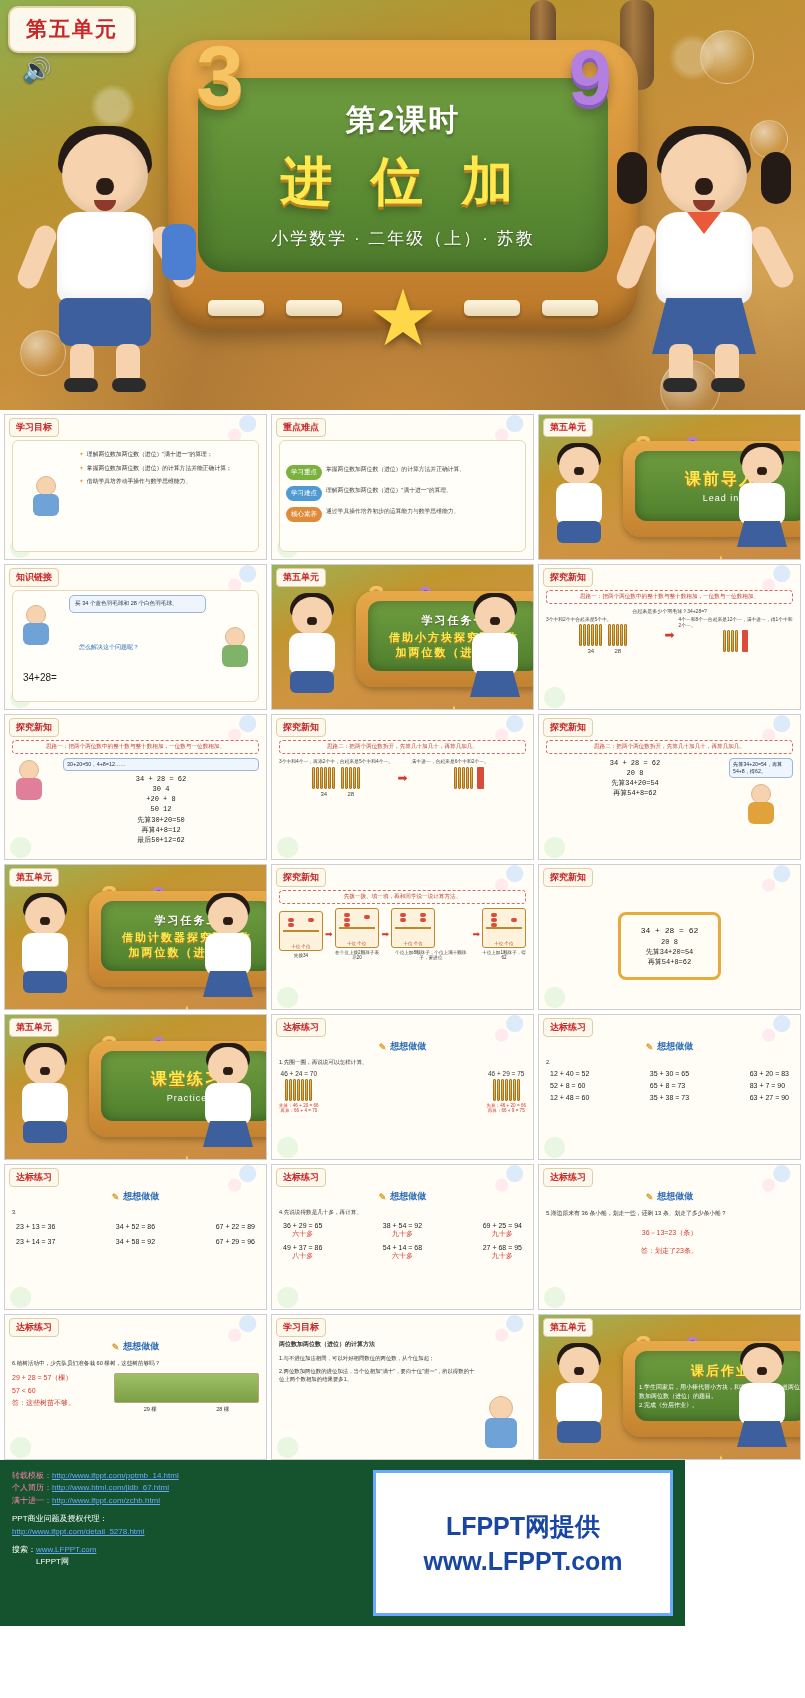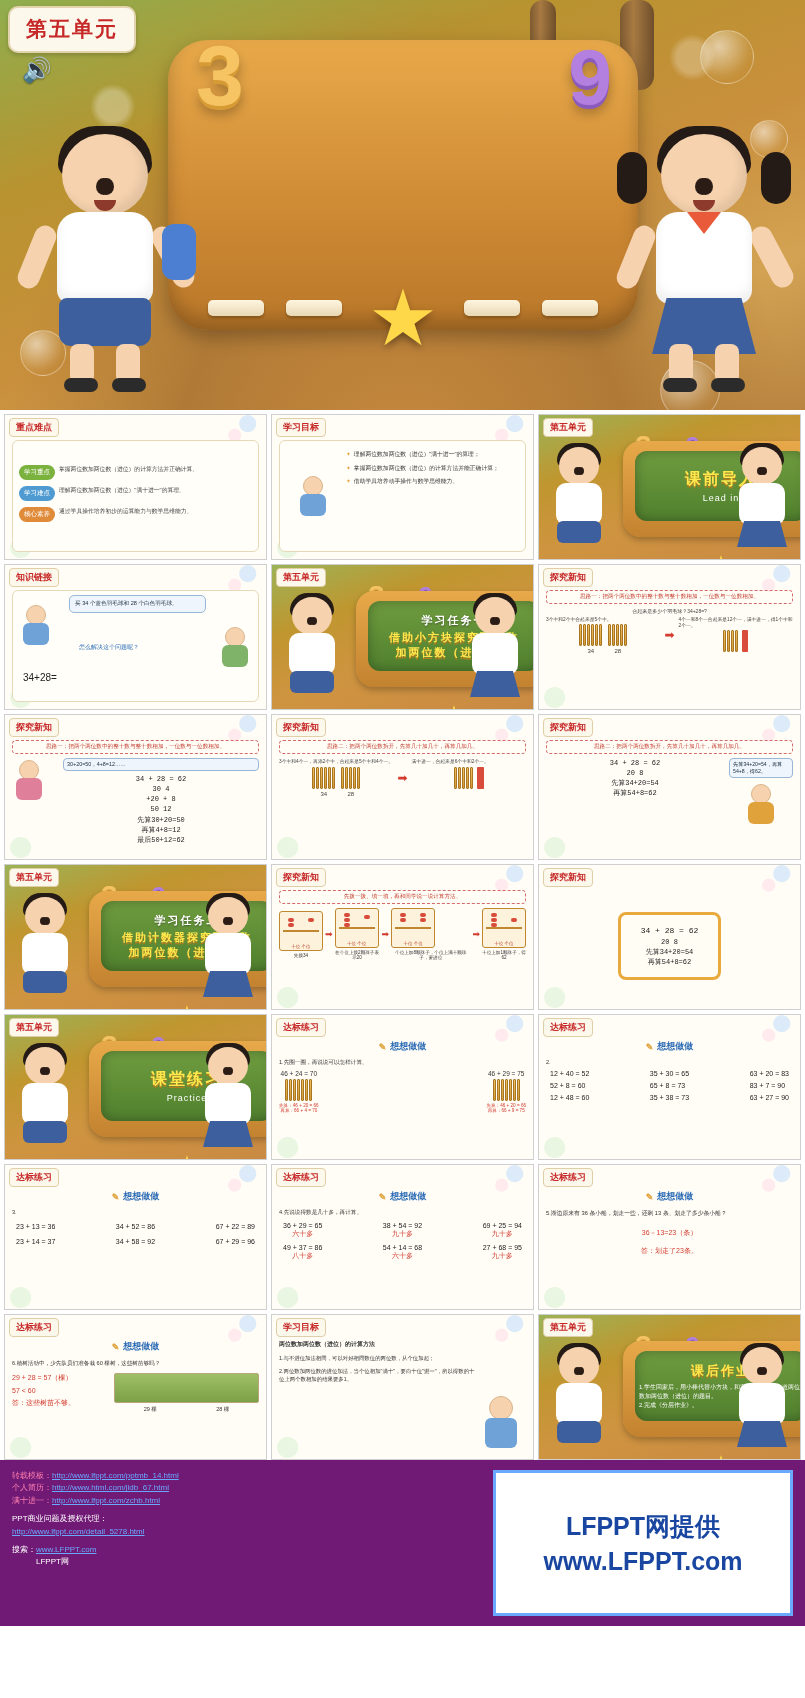--- a/index.html
+++ b/index.html
@@ -215,21 +215,21 @@
   .abacus .lbl { position:absolute; bottom:1px; left:0; right:0; text-align:center; font-size:4.5px; color:#b5351f; }
   .arrow { color:#d23b2e; font-size:12px; align-self:center; }
   .vert-calc { font-family:"Liberation Mono", monospace; font-size:7px; line-height:1.45; color:#222; }
   .photo-box { border:1px solid #b9a57c; background:linear-gradient(180deg,#9fbf66,#7ca046); height:30px; border-radius:2px; }
   .kid-illu { width:34px; height:44px; position:relative; }
   .kid-illu .kh { position:absolute; left:50%; transform:translateX(-50%); top:2px; width:20px; height:20px; border-radius:50%; background:#f6d2ae; border:1px solid #d9b48c; }
   .kid-illu .kb { position:absolute; left:50%; transform:translateX(-50%); top:20px; width:26px; height:22px; border-radius:6px; background:#6fa3d8; }
 
   
   .footer {
-    position: relative; width: 805px; height: 166px; background: #701a75; color: #fff;
+    position: relative; width: 685px; height: 166px; background: #14532d; color: #fff;
     display: flex; padding: 10px 12px;
   }
   .footer .links { flex: 1; font-size: 8px; line-height: 1.55; }
   .footer .links a { color: #6aa9ff; text-decoration: underline; }
   .footer .links .pink { color: #ff7fb0; }
   .footer .links .white { color: #ffffff; }
   .footer .brand {
     width: 300px; margin-left: 14px; background: #fff; border: 3px solid #6aa9ff;
     display: flex; flex-direction: column; align-items: center; justify-content: center;
   }
@@ -265,20 +265,25 @@
     <div class="leg l"></div>
       <div class="leg r"></div>
     <div class="shoe l"></div>
       <div class="shoe r"></div>
   </div>
 
   <div class="board-wrap">
     <div class="board-frame"></div>
     <div class="digit3">3</div>
     <div class="digit9">9</div>
+    <div class="board-inner">
+      <div class="board-line1">第2课时</div>
+      <div class="board-line2">进 位 加</div>
+      <div class="board-line3">小学数学 · 二年级（上）· 苏教</div>
+    </div>
     <div class="eraser" style="left:40px;width:56px;"></div>
     <div class="eraser" style="left:118px;width:56px;"></div>
     <div class="eraser" style="right:118px;width:56px;"></div>
     <div class="eraser" style="right:40px;width:56px;"></div>
     <div class="star-char">★</div>
   </div>
 
   <div class="kid right">
     <div class="pigtail l"></div>
       <div class="pigtail r"></div>
@@ -297,41 +302,20 @@
       <div class="leg r"></div>
     <div class="shoe l"></div>
       <div class="shoe r"></div>
   </div>
 </div>
 
 <div class="grid">
 
   <div class="slide">
     <div class="bubble-bg"></div>
-    <div class="s-title">重点难点</div>
-    <div class="s-body">
-      <div class="card-box" style="display:flex;flex-direction:column;justify-content:center;">
-        <div class="tag-row">
-          <span class="tag">学习重点</span>
-          <span class="tag-txt">掌握两位数加两位数（进位）的计算方法并正确计算。</span>
-        </div>
-        <div class="tag-row">
-          <span class="tag blue">学习难点</span>
-          <span class="tag-txt">理解两位数加两位数（进位）"满十进一"的算理。</span>
-        </div>
-        <div class="tag-row">
-          <span class="tag red">核心素养</span>
-          <span class="tag-txt">通过学具操作培养初步的运算能力与数学思维能力。</span>
-        </div>
-      </div>
-    </div>
-  </div>
-
-  <div class="slide">
-    <div class="bubble-bg"></div>
     <div class="s-title">学习目标</div>
     <div class="s-body">
       <div class="card-box" style="display:flex;gap:6px;">
         <div style="flex:0 0 54px;display:flex;align-items:center;justify-content:center;">
           <div class="kid-illu">
               <div class="kh"></div>
               <div class="kb"></div>
             </div>
         </div>
         <div style="flex:1;padding-top:4px;">
@@ -340,20 +324,41 @@
               <span>理解两位数加两位数（进位）"满十进一"的算理；</span>
             </div>
           <div class="bullet">
               <span class="dot">✦</span>
               <span>掌握两位数加两位数（进位）的计算方法并能正确计算；</span>
             </div>
           <div class="bullet">
               <span class="dot">✦</span>
               <span>借助学具培养动手操作与数学思维能力。</span>
             </div>
+        </div>
+      </div>
+    </div>
+  </div>
+
+  <div class="slide">
+    <div class="bubble-bg"></div>
+    <div class="s-title">重点难点</div>
+    <div class="s-body">
+      <div class="card-box" style="display:flex;flex-direction:column;justify-content:center;">
+        <div class="tag-row">
+          <span class="tag">学习重点</span>
+          <span class="tag-txt">掌握两位数加两位数（进位）的计算方法并正确计算。</span>
+        </div>
+        <div class="tag-row">
+          <span class="tag blue">学习难点</span>
+          <span class="tag-txt">理解两位数加两位数（进位）"满十进一"的算理。</span>
+        </div>
+        <div class="tag-row">
+          <span class="tag red">核心素养</span>
+          <span class="tag-txt">通过学具操作培养初步的运算能力与数学思维能力。</span>
         </div>
       </div>
     </div>
   </div>
 
   <div class="slide">
     <div class="mini-hero">
       <div class="mini-d3">3</div>
       <div class="mini-d9">9</div>
       <div class="mini-kid left">

